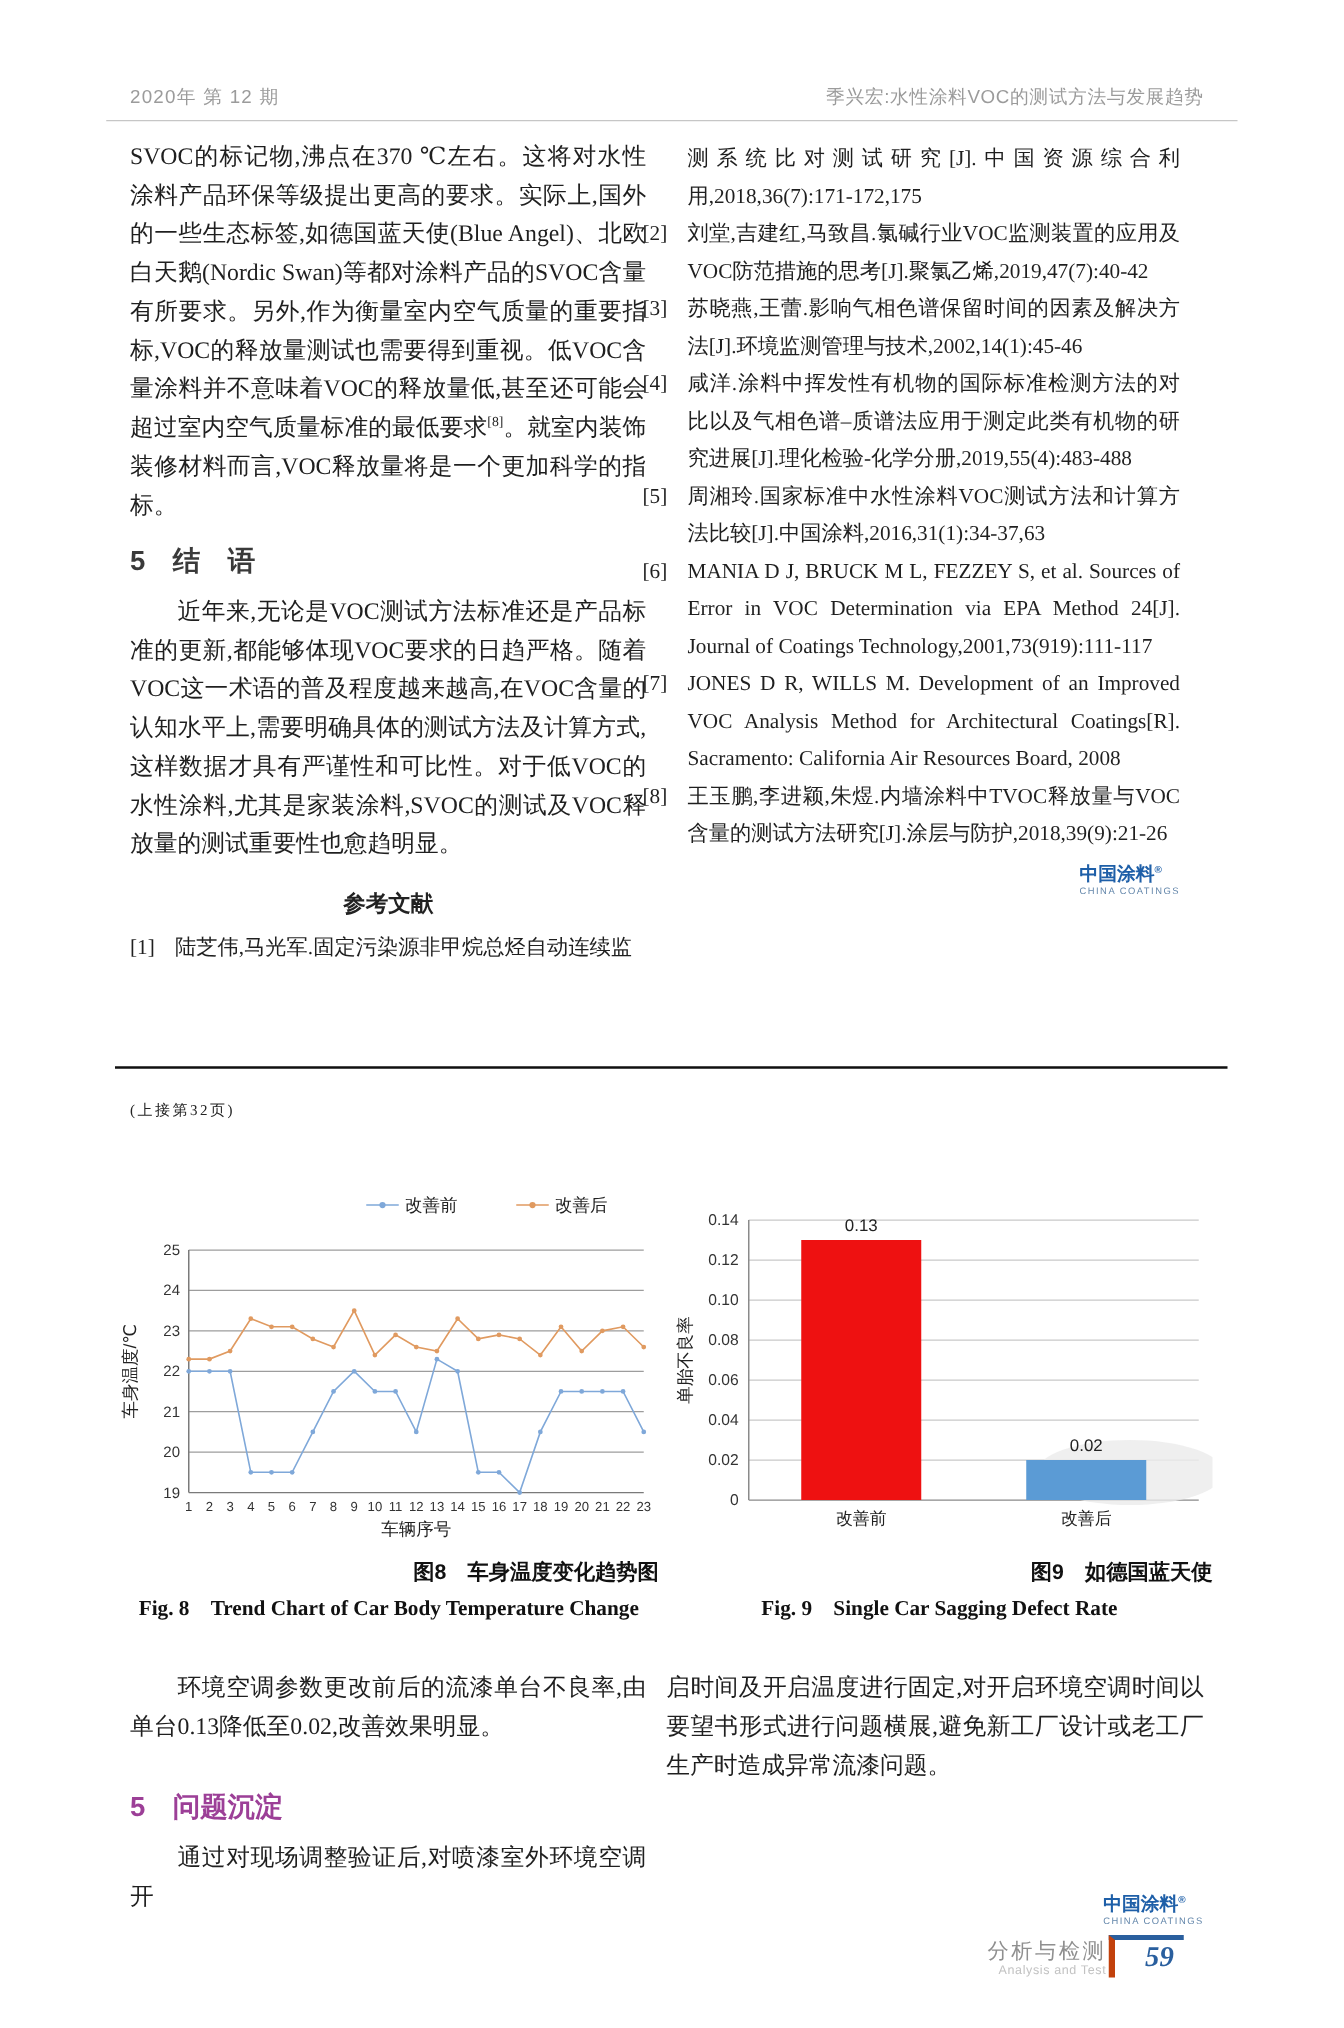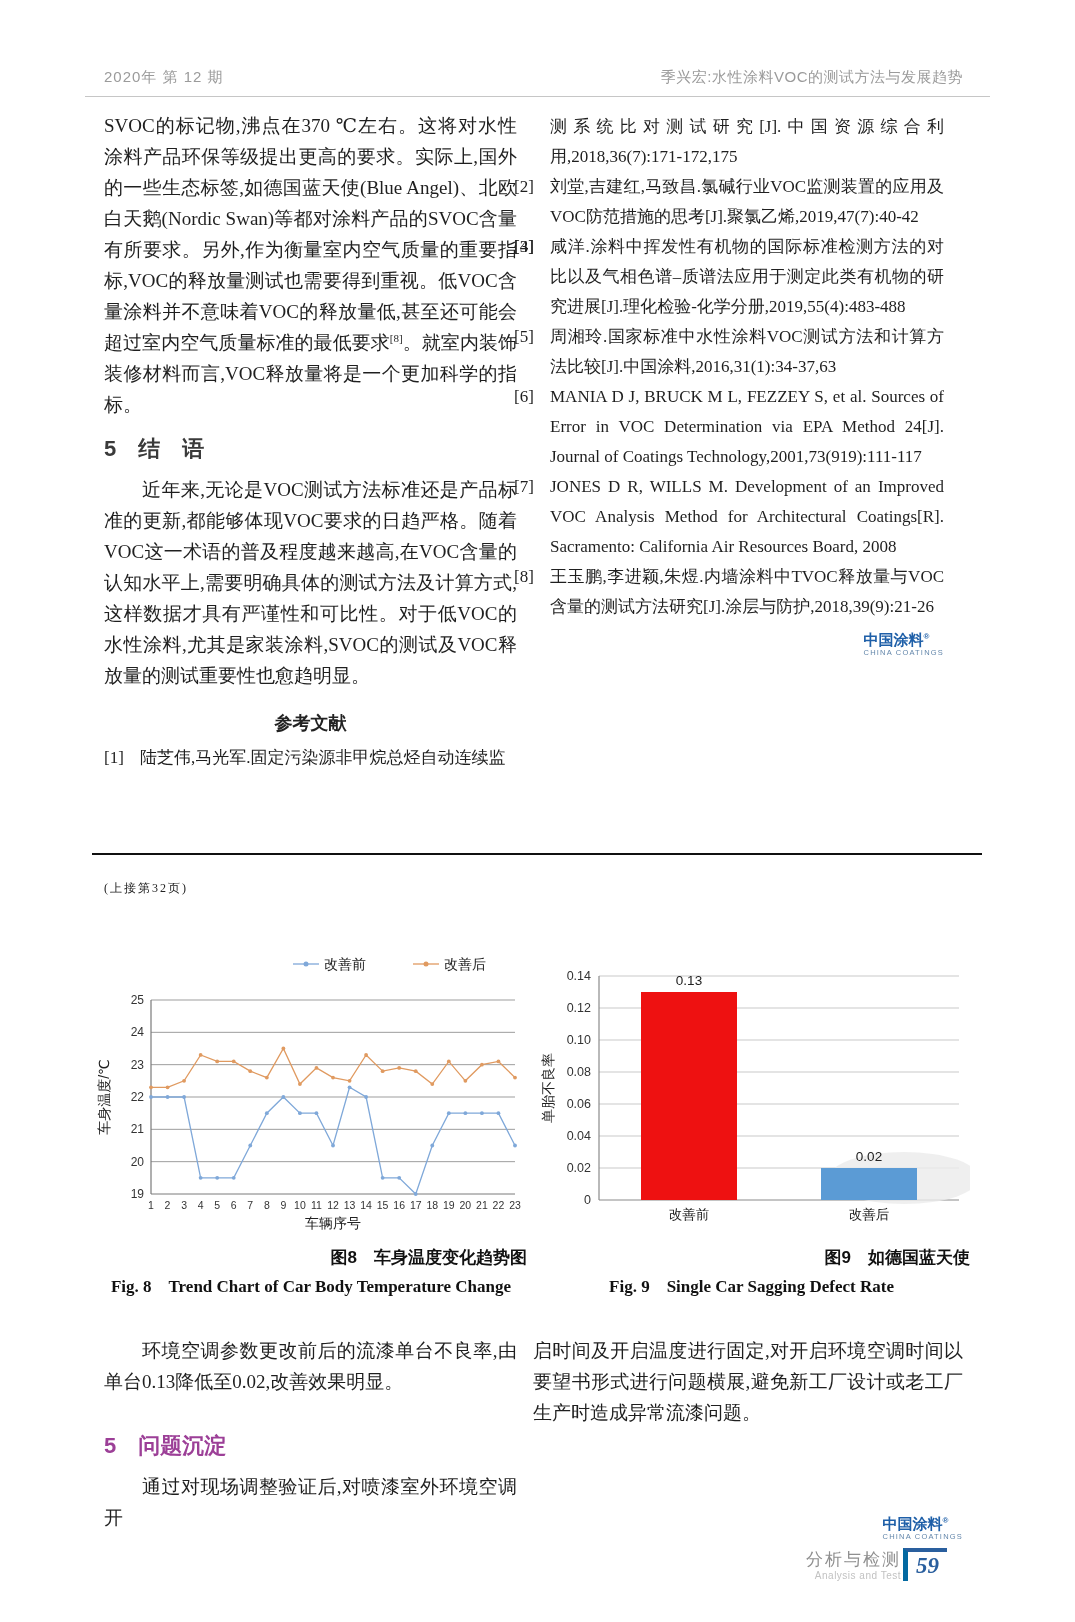--- a/index.html
+++ b/index.html
@@ -48,22 +48,22 @@
 
   .bot-left{position:absolute;left:104px;top:1335px;width:413px;}
   .bot-right{position:absolute;left:533px;top:1335px;width:430px;}
   .bot-right .logo-wrap{display:flex;justify-content:flex-end;margin-top:88px;}
   .bot-left .body-p.last{margin-top:6px;}
 
   .footer{position:absolute;top:1548px;right:128px;display:flex;align-items:flex-end;gap:2px;}
   .footer-text{text-align:right;font-family:"Liberation Sans","DejaVu Sans",sans-serif;line-height:1.15;}
   .footer-cn{font-size:17px;color:#8f8f8f;letter-spacing:2px;}
   .footer-en{font-size:10px;color:#c2c2c2;letter-spacing:0.5px;}
-  .pagenum-box{border-top:4px solid #2a5f9e;border-left:5px solid #0369a1;
-               padding:2px 8px 4px 8px;}
+  .pagenum-box{border-top:4px solid #2a5f9e;border-left:5px solid #c2410c;
+               padding:2px 8px 4px 24px;}
   .pagenum{font-family:"Liberation Serif","DejaVu Serif",serif;font-style:italic;font-weight:bold;
            font-size:23px;color:#2a5f9e;line-height:1;}
 </style>
 </head>
 <body>
 
 <div class="page">
 
   <div id="hdr-left" class="hdr">2020年  第 12 期</div>
   <div id="hdr-right" class="hdr">季兴宏:水性涂料VOC的测试方法与发展趋势</div>
@@ -83,21 +83,21 @@
 
     <div class="ref-row">
       <span class="ref-label">[1]</span>
       <span class="ref-text">陆芝伟,马光军.固定污染源非甲烷总烃自动连续监</span>
     </div>
   </div>
 
   <div class="col-right">
     <div class="ref-row"><span class="ref-label"></span><span class="ref-text">测系统比对测试研究[J].中国资源综合利用,2018,36(7):171-172,175</span></div>
     <div class="ref-row"><span class="ref-label">[2]</span><span class="ref-text">刘堂,吉建红,马致昌.氯碱行业VOC监测装置的应用及VOC防范措施的思考[J].聚氯乙烯,2019,47(7):40-42</span></div>
-    <div class="ref-row"><span class="ref-label">[3]</span></div>
+    <div class="ref-row"><span class="ref-label">[3]</span><span class="ref-text">苏晓燕,王蕾.影响气相色谱保留时间的因素及解决方法[J].环境监测管理与技术,2002,14(1):45-46</span></div>
     <div class="ref-row"><span class="ref-label">[4]</span><span class="ref-text">咸洋.涂料中挥发性有机物的国际标准检测方法的对比以及气相色谱–质谱法应用于测定此类有机物的研究进展[J].理化检验-化学分册,2019,55(4):483-488</span></div>
     <div class="ref-row"><span class="ref-label">[5]</span><span class="ref-text">周湘玲.国家标准中水性涂料VOC测试方法和计算方法比较[J].中国涂料,2016,31(1):34-37,63</span></div>
     <div class="ref-row latin"><span class="ref-label">[6]</span><span class="ref-text">MANIA D J, BRUCK M L, FEZZEY S, et al. Sources of Error in VOC Determination via EPA Method 24[J]. Journal of Coatings Technology,2001,73(919):111-117</span></div>
     <div class="ref-row latin"><span class="ref-label">[7]</span><span class="ref-text">JONES D R, WILLS M. Development of an Improved VOC Analysis Method for Architectural Coatings[R]. Sacramento: California Air Resources Board, 2008</span></div>
     <div class="ref-row"><span class="ref-label">[8]</span><span class="ref-text">王玉鹏,李进颖,朱煜.内墙涂料中TVOC释放量与VOC含量的测试方法研究[J].涂层与防护,2018,39(9):21-26</span></div>
 
     <div class="logo-wrap-refs">
       <div class="logo">
         <div class="logo-cn"><span>中国涂料</span><span class="logo-reg">®</span></div>
         <div class="logo-en">CHINA COATINGS</div>

